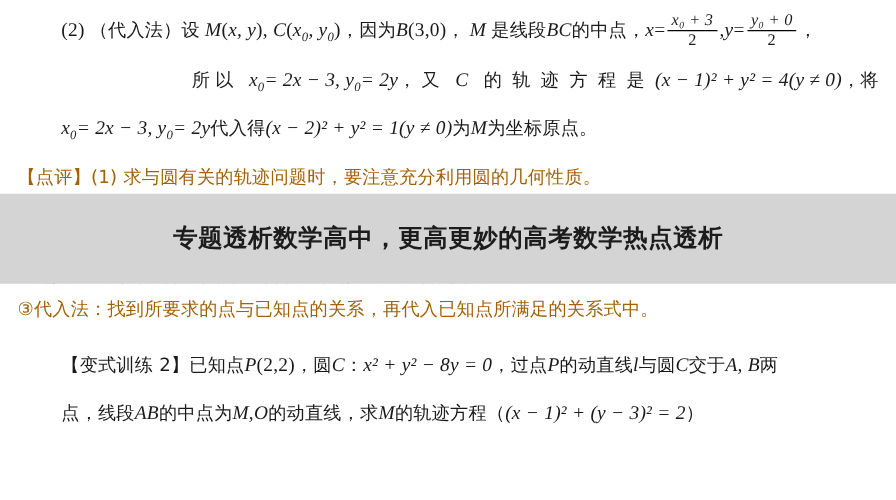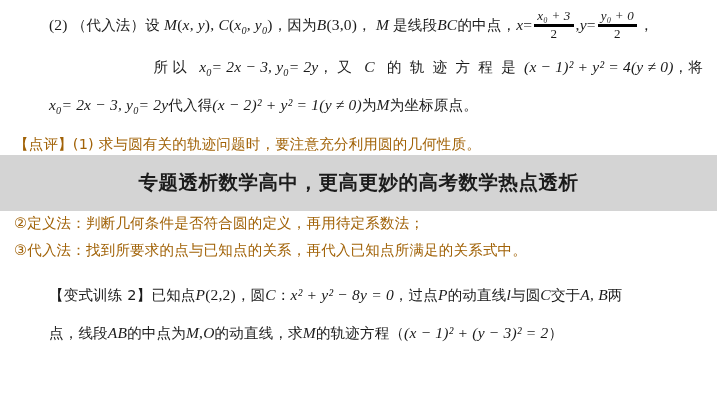--- a/index.html
+++ b/index.html
@@ -47,21 +47,21 @@
     text-align: center;
     font-size: 0.84em;
     line-height: 1.15;
     margin: 0 2px;
     position: relative;
     top: -1px;
   }
   .frac .num {
     display: block;
     padding: 0 3px;
-    border-bottom: 3px solid #000000;
+    border-bottom: 1px solid #000000;
   }
   .frac .den {
     display: block;
     padding: 0 3px;
   }
   .cn {
     font-family: "DejaVu Sans", "Liberation Sans", sans-serif;
     font-size: 14.5px;
   }
 
@@ -83,21 +83,21 @@
   .commentary .line { color: #a16207; }
 
   .body-line { margin-top: 12px; }
 
   
   .overlay {
     position: absolute;
     left: 0;
     top: 155px;
     width: 717px;
-    height: 56px;
+    height: 72px;
     background: #d4d4d4;
     display: flex;
     align-items: center;
     justify-content: center;
     text-align: center;
     z-index: 5;
   }
   .overlay-text {
     font-family: "DejaVu Sans", "Liberation Sans", sans-serif;
     font-size: 19.5px;

